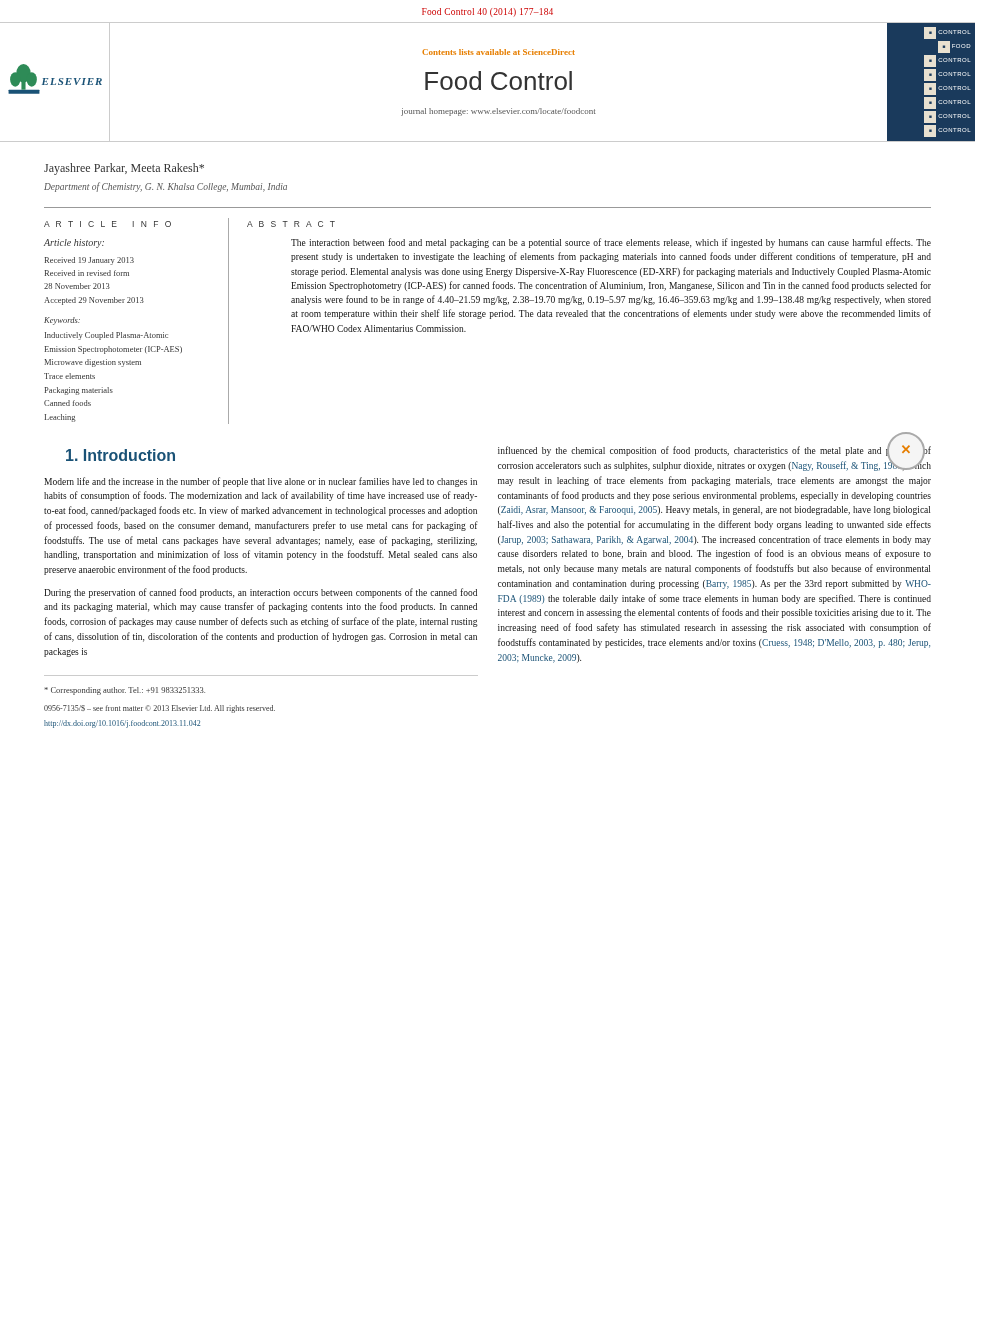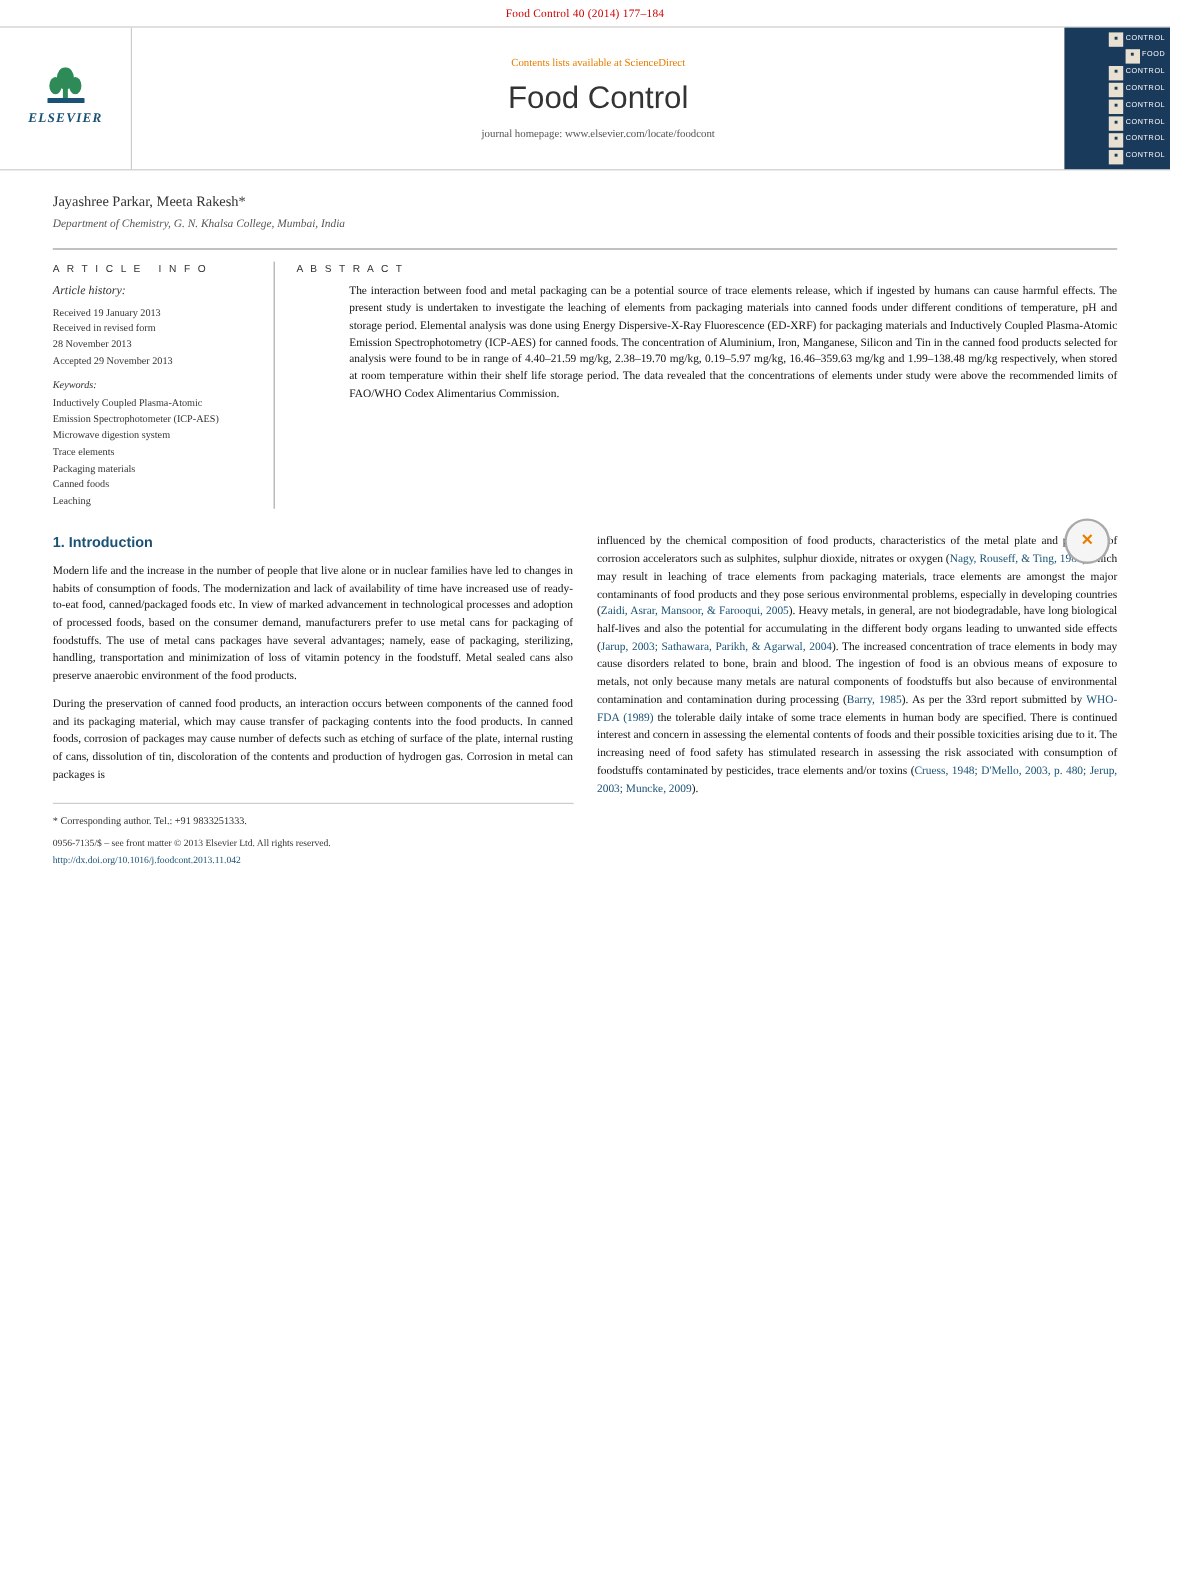--- a/index.html
+++ b/index.html
@@ -35,21 +35,21 @@
     .header-left {
       width: 110px;
       display: flex;
       align-items: center;
       justify-content: center;
       padding: 8px 6px;
       border-right: 1px solid #ccc;
     }
     .elsevier-logo {
       display: flex;
-      flex-direction: column;
+      flex-direction: row;
       align-items: center;
     }
     .elsevier-tree {
       width: 36px;
       height: 36px;
     }
     .elsevier-text-logo {
       font-size: 11px;
       font-style: italic;
       color: #1a5276;
@@ -64,21 +64,21 @@
       justify-content: center;
       padding: 8px 10px;
     }
     .sciencedirect-link {
       font-size: 9px;
       color: #555;
       margin-bottom: 4px;
     }
     .sciencedirect-link span {
       color: #e67e00;
-      font-weight: normal;
+      font-weight: bold;
     }
     .journal-title-main {
       font-size: 26px;
       font-family: Arial, sans-serif;
       color: #333;
       font-weight: normal;
       margin-bottom: 4px;
     }
     .journal-homepage {
       font-size: 9px;
@@ -235,25 +235,26 @@
       gap: 20px;
       margin-top: 20px;
     }
     .main-left {
       flex: 1;
     }
     .main-right {
       flex: 1;
     }
     .section-title {
-      font-size: 12px;
+      font-size: 16px;
       font-weight: bold;
       color: #1a5276;
       margin-bottom: 7px;
       font-family: Arial, sans-serif;
+      margin-left: 21px;
     }
     .body-text {
       font-size: 9.5px;
       text-align: justify;
       line-height: 1.55;
       color: #111;
       margin-bottom: 8px;
     }
     .ref-link {
       color: #1a5276;

